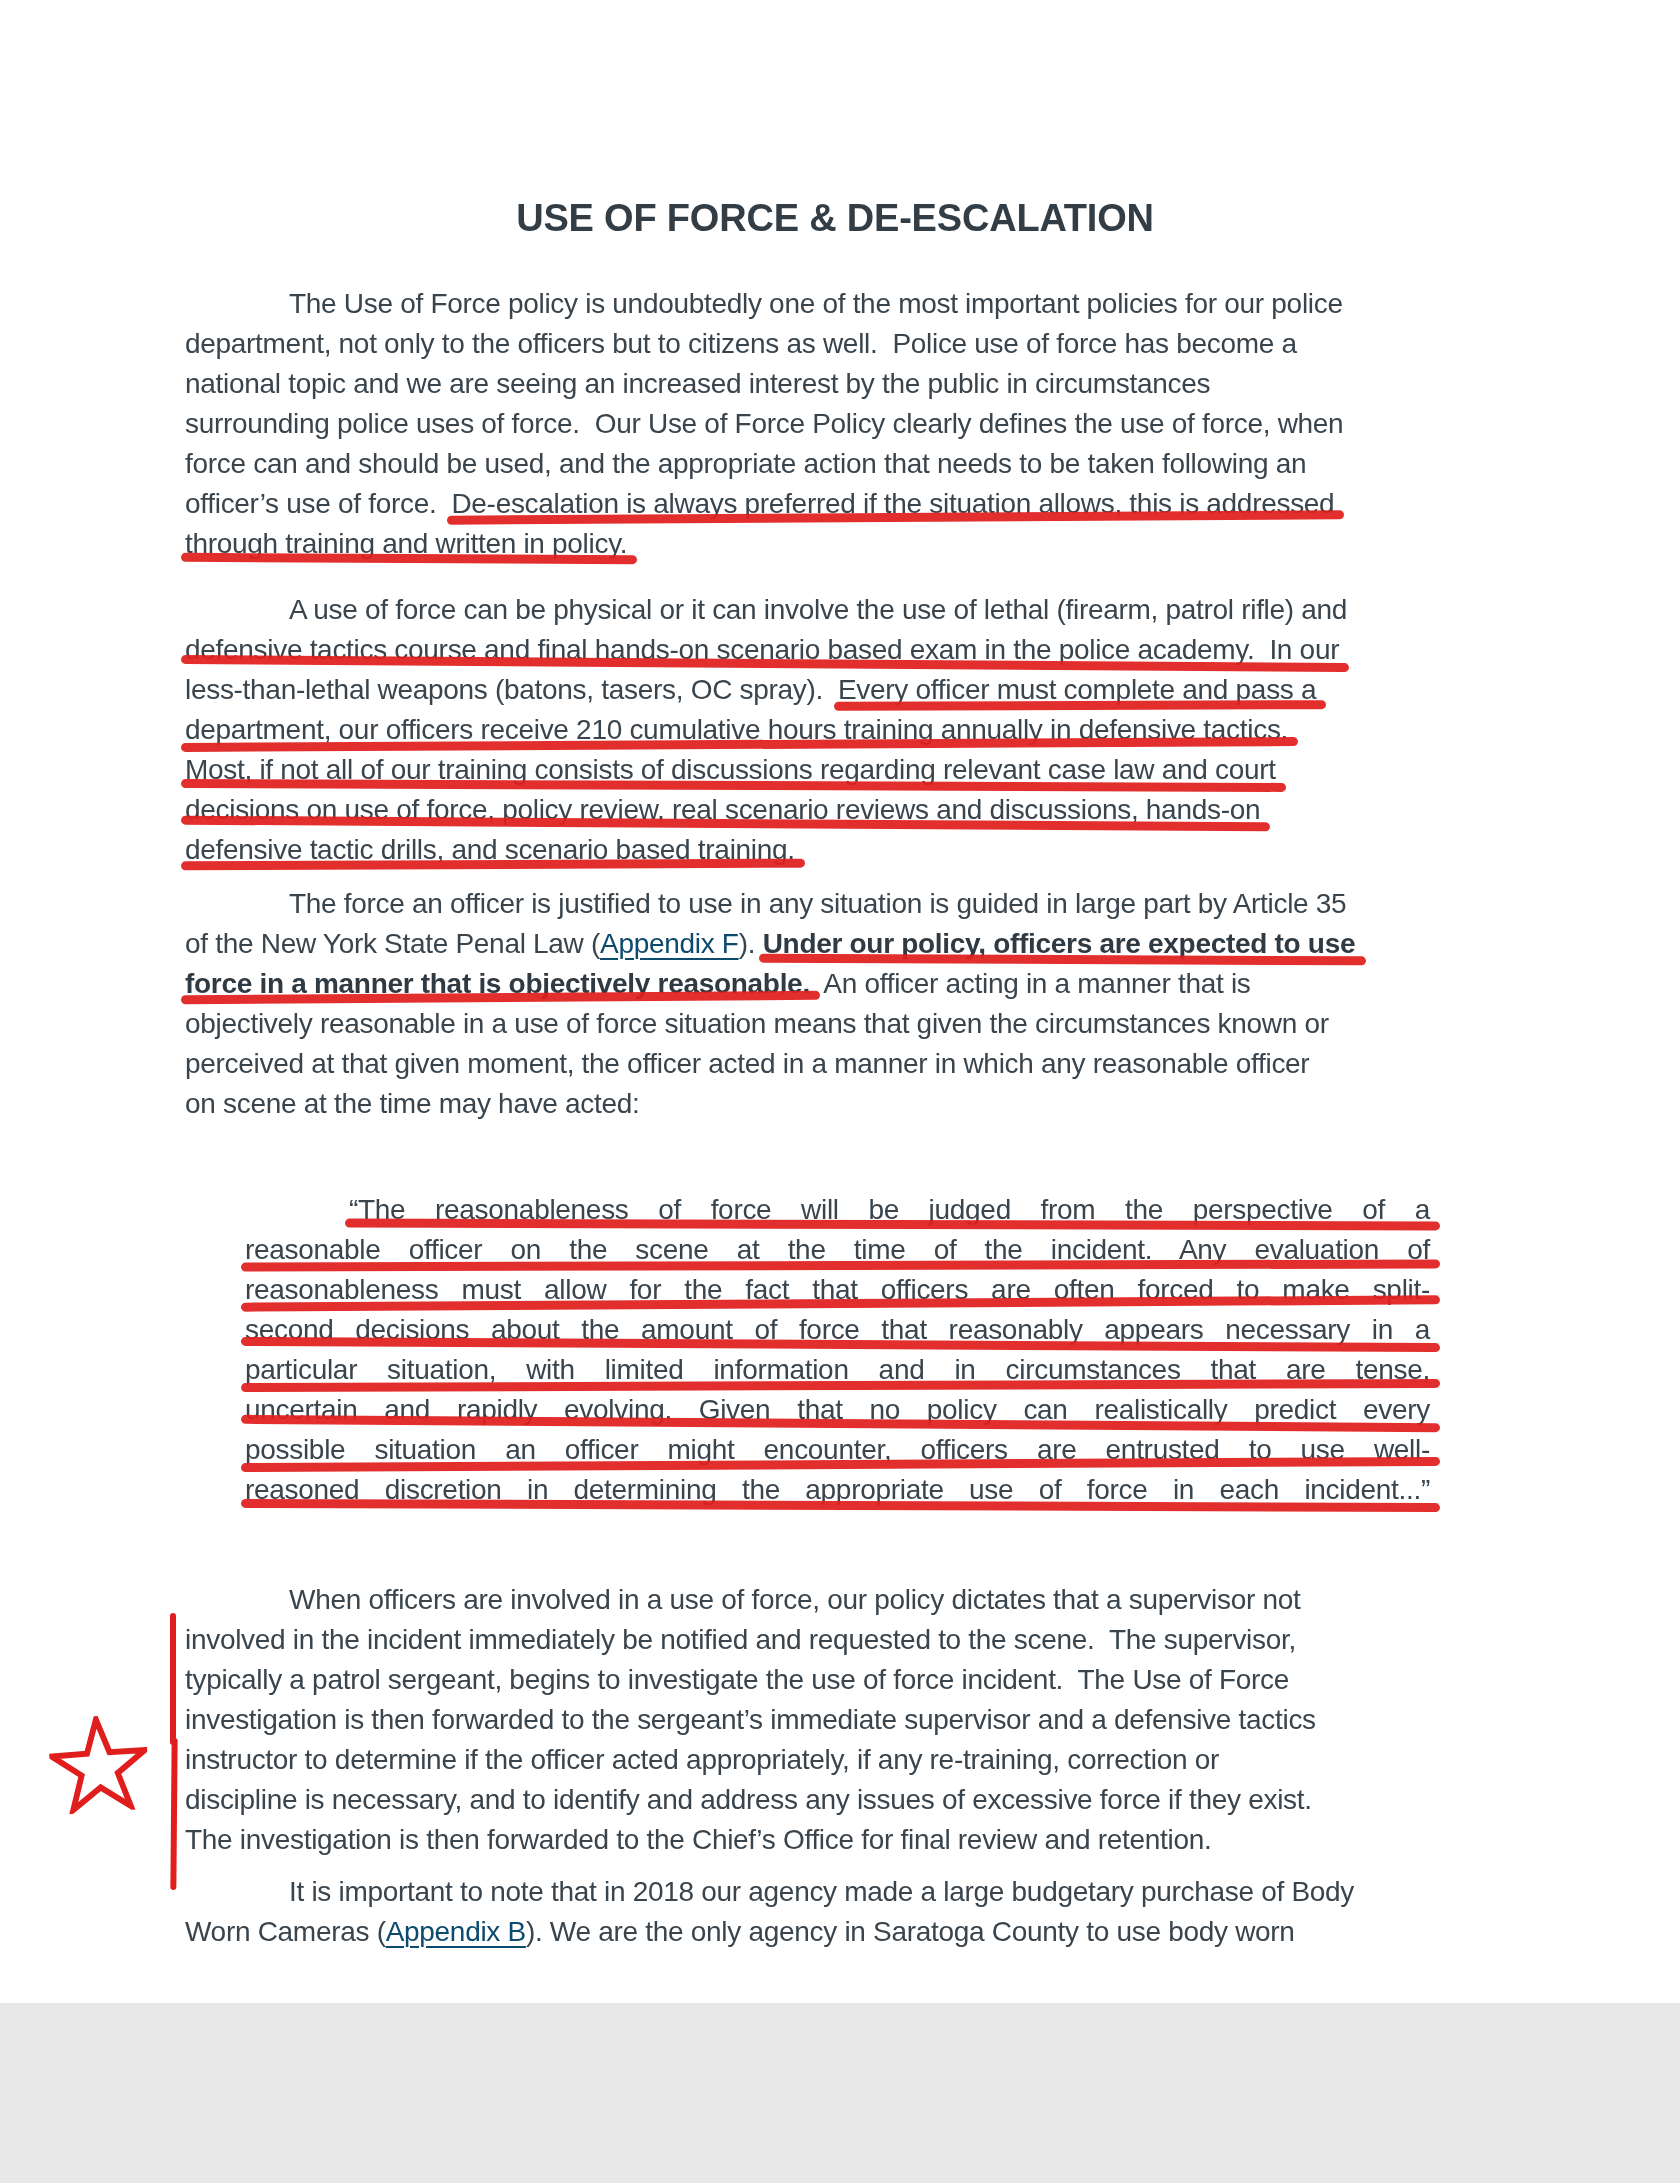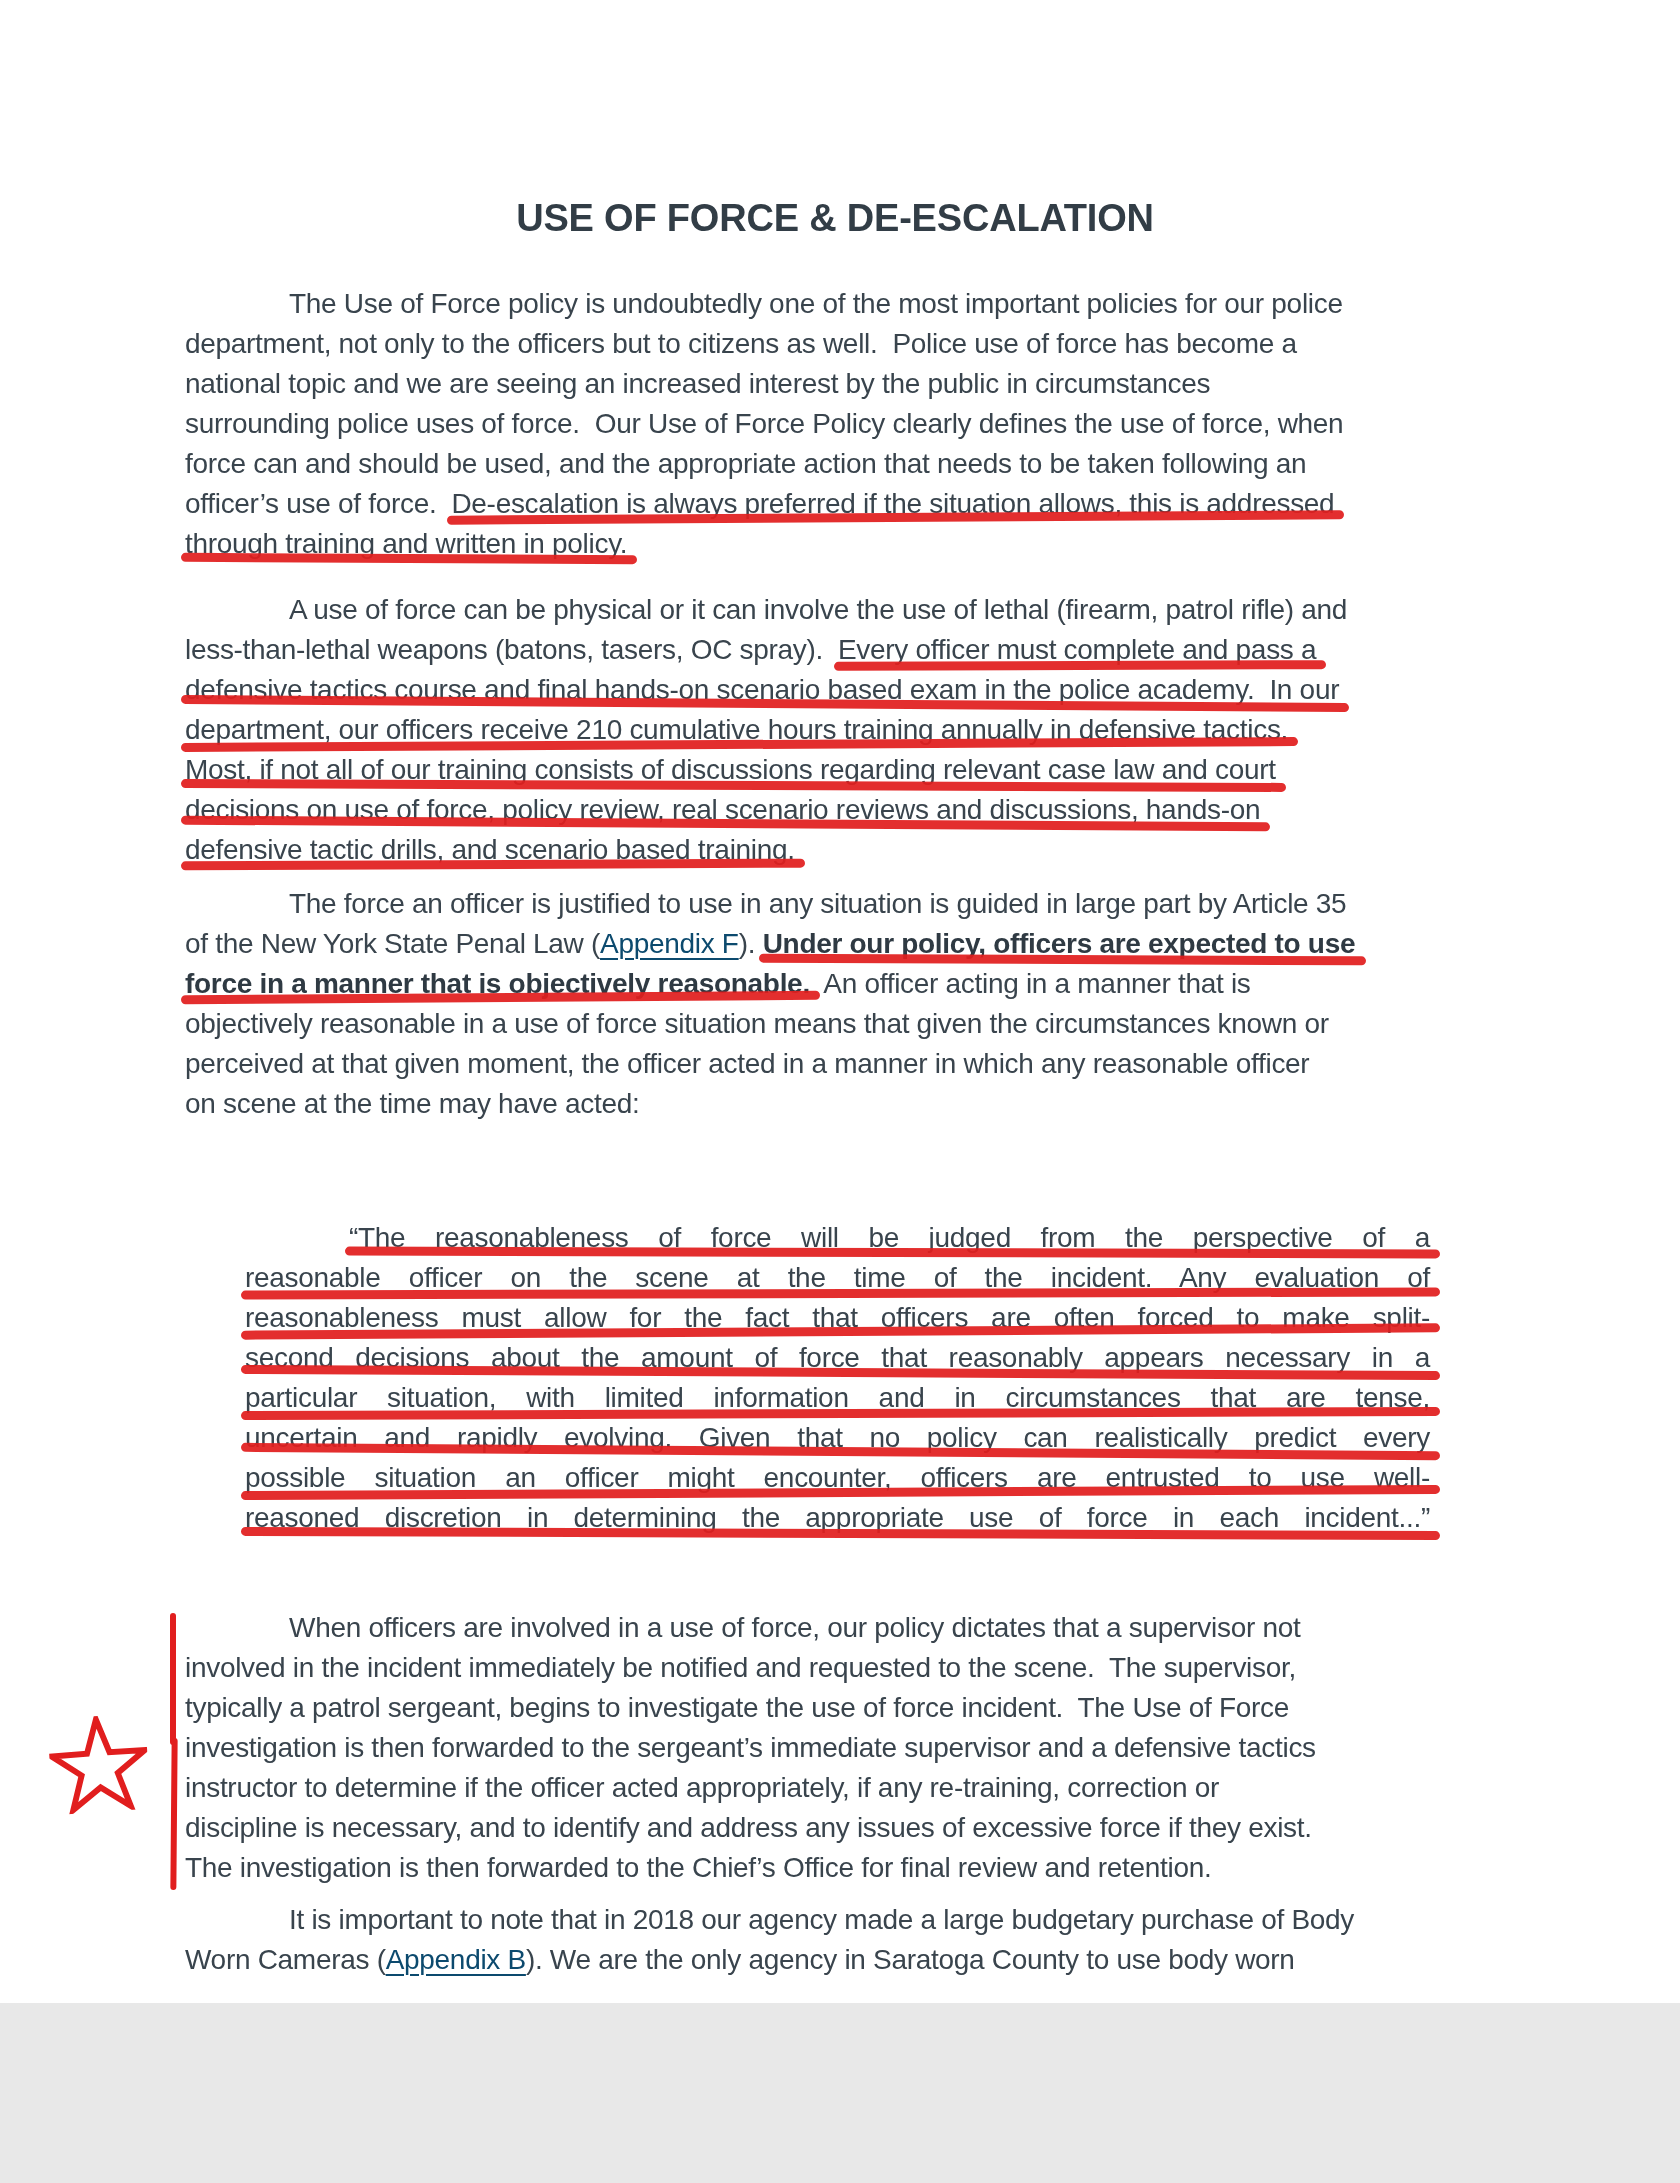--- a/index.html
+++ b/index.html
@@ -29,21 +29,21 @@
     height:40px;
     line-height:40px;
     font-size:28px;
     letter-spacing:-0.3px;
     white-space:pre;
   }
   .para .line.indent{ text-indent:104px; }
   .m-p1{margin-top:44px;}
   .m-p2{margin-top:26px;}
   .m-p3{margin-top:14px;}
-  .m-quote{margin-top:94px;}
+  .m-quote{margin-top:66px;}
   .m-p4{margin-top:70px;}
   .m-p5{margin-top:12px;}
   .quote{
     padding-left:60px;
     padding-right:55px;
   }
   .quote .line{
     white-space:normal;
     text-align:justify;
     text-align-last:justify;
@@ -90,22 +90,22 @@
           <div class="line indent"><span class="seg">The Use of Force policy is undoubtedly one of the most important policies for our police</span></div>
           <div class="line"><span class="seg">department, not only to the officers but to citizens as well.  Police use of force has become a</span></div>
           <div class="line"><span class="seg">national topic and we are seeing an increased interest by the public in circumstances</span></div>
           <div class="line"><span class="seg">surrounding police uses of force.  Our Use of Force Policy clearly defines the use of force, when</span></div>
           <div class="line"><span class="seg">force can and should be used, and the appropriate action that needs to be taken following an</span></div>
           <div class="line"><span class="seg">officer’s use of force.  </span><span class="seg">De-escalation is always preferred if the situation allows, this is addressed<i class="bar" style="transform: rotate(-0.35deg); bottom: -3px;"></i></span></div>
           <div class="line"><span class="seg">through training and written in policy.<i class="bar" style="transform: rotate(0.3deg); bottom: -4px;"></i></span></div>
         </div>
         <div class="para m-p2">
           <div class="line indent"><span class="seg">A use of force can be physical or it can involve the use of lethal (firearm, patrol rifle) and</span></div>
+          <div class="line"><span class="seg">defensive tactics course and final hands-on scenario based exam in the police academy.  In our<i class="bar" style="transform: rotate(0.4deg); bottom: -3px;"></i></span></div>
           <div class="line"><span class="seg">less-than-lethal weapons (batons, tasers, OC spray).  </span><span class="seg">Every officer must complete and pass a<i class="bar" style="transform: rotate(-0.2deg); bottom: -5px;"></i></span></div>
-          <div class="line"><span class="seg">defensive tactics course and final hands-on scenario based exam in the police academy.  In our<i class="bar" style="transform: rotate(0.4deg); bottom: -3px;"></i></span></div>
           <div class="line"><span class="seg">department, our officers receive 210 cumulative hours training annually in defensive tactics.<i class="bar" style="transform: rotate(-0.3deg); bottom: -4px;"></i></span></div>
           <div class="line"><span class="seg">Most, if not all of our training consists of discussions regarding relevant case law and court<i class="bar" style="transform: rotate(0.2deg); bottom: -5px;"></i></span></div>
           <div class="line"><span class="seg">decisions on use of force, policy review, real scenario reviews and discussions, hands-on<i class="bar" style="transform: rotate(0.35deg); bottom: -3px;"></i></span></div>
           <div class="line"><span class="seg">defensive tactic drills, and scenario based training.<i class="bar" style="transform: rotate(-0.25deg); bottom: -4px;"></i></span></div>
         </div>
         <div class="para m-p3">
           <div class="line indent"><span class="seg">The force an officer is justified to use in any situation is guided in large part by Article 35</span></div>
           <div class="line"><span class="seg">of the New York State Penal Law (</span><span class="seg link">Appendix F</span><span class="seg">). </span><span class="seg b">Under our policy, officers are expected to use<i class="bar" style="transform: rotate(0.25deg); bottom: -5px;"></i></span></div>
           <div class="line"><span class="seg b">force in a manner that is objectively reasonable.<i class="bar" style="transform: rotate(-0.4deg); bottom: -3px;"></i></span><span class="seg">  An officer acting in a manner that is</span></div>
           <div class="line"><span class="seg">objectively reasonable in a use of force situation means that given the circumstances known or</span></div>

